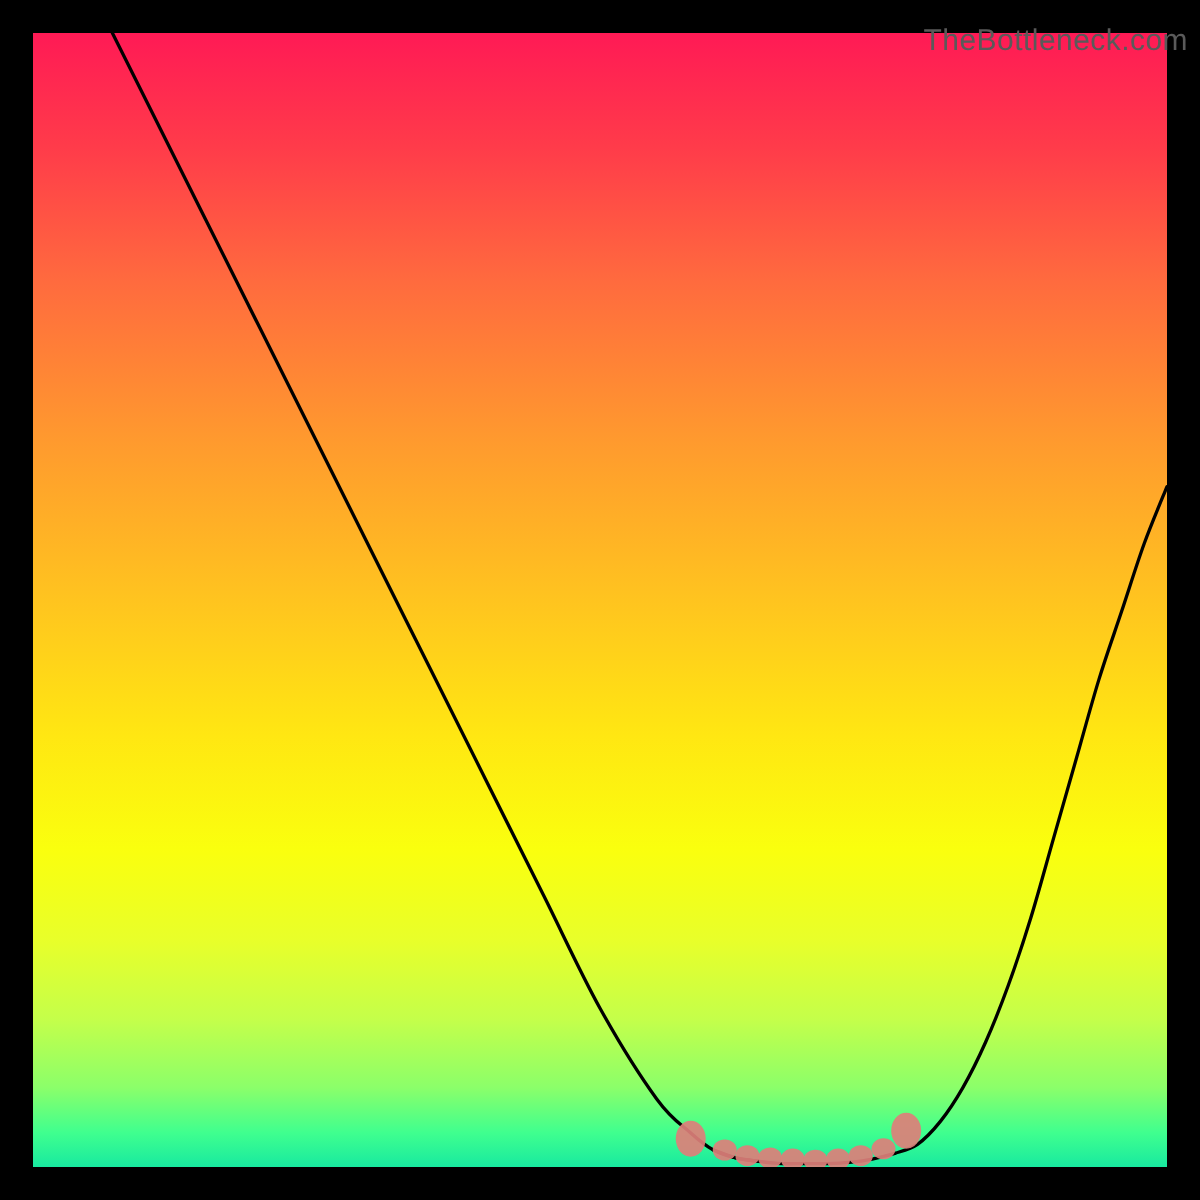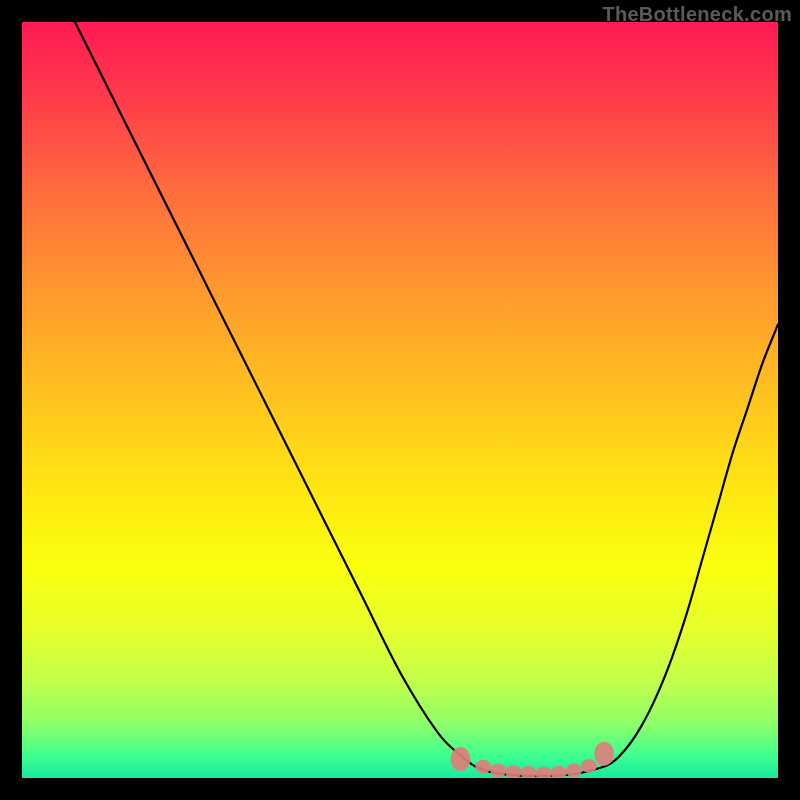--- a/index.html
+++ b/index.html
@@ -34,25 +34,25 @@
       #faff0e 72%,
       #e8ff2a 80%,
       #c4ff4a 87%,
       #8bff6a 93%,
       #3fff8f 97%,
       #18e9a0 100%
     );
   }
   .watermark {
     position: absolute;
-    top: 3px;
+    top: 16px;
     right: 8px;
     color: #5a5a5a;
     font-size: 20px;
-    font-weight: 700;
+    font-weight: 400;
     letter-spacing: 0.3px;
     z-index: 10;
   }
   svg.curves {
     position: absolute;
     left: 0;
     top: 0;
     width: 756px;
     height: 756px;
   }

